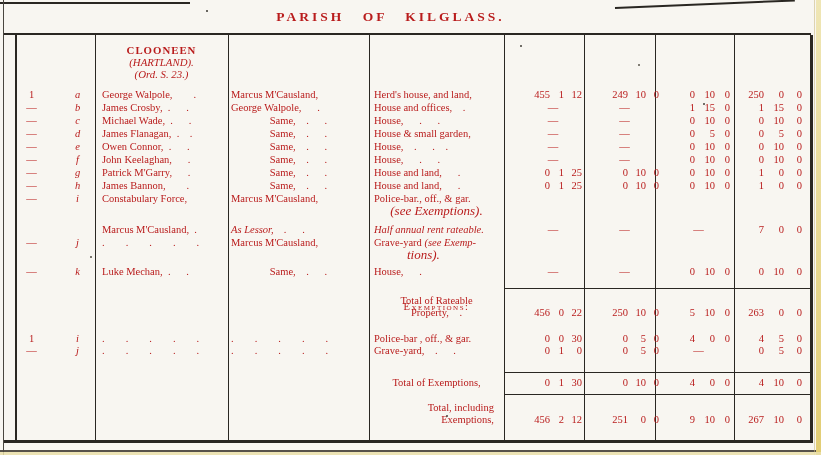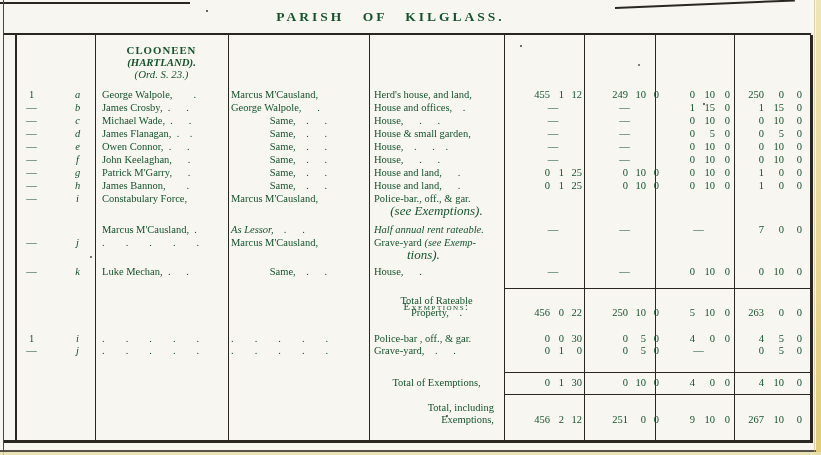--- a/index.html
+++ b/index.html
@@ -1,23 +1,23 @@
 <!DOCTYPE html>
 <html><head>
 <meta charset="utf-8">
 <style>
   html,body{margin:0;padding:0;background:#d8d4c9;}
   .page{position:relative;width:821px;height:455px;background:#f8f6f1;
-        font-family:"Liberation Serif","DejaVu Serif",serif;color:#14532d;overflow:hidden;}
+        font-family:"Liberation Serif","DejaVu Serif",serif;color:#b91c1c;overflow:hidden;}
   
   .title{position:absolute;top:9px;left:0;right:40px;text-align:center;font-weight:bold;
          font-size:13.5px;letter-spacing:3px;word-spacing:12px;white-space:pre;}
   .townland{position:absolute;left:95px;width:133px;text-align:center;font-size:10.8px;line-height:12px;white-space:pre;}
   .tl1{top:44px;font-weight:bold;letter-spacing:1px;}
-  .tl2{top:56px;font-weight:bold;font-style:italic;}
+  .tl2{top:56px;font-weight:normal;font-style:italic;}
   .tl3{top:68px;font-style:italic;}
   
   .trow{position:absolute;left:15px;width:795px;height:12px;display:flex;
         font-size:10.5px;line-height:12px;white-space:pre;}
   .cell{flex:none;box-sizing:border-box;overflow:visible;}
   .c-no{width:45px;text-align:center;padding-right:12px;}
   .c-letter{width:35px;text-align:center;font-style:italic;}
   .c-occ{width:133px;padding-left:7px;}
   .c-les{width:141px;padding-left:3px;}
   .c-desc{width:135px;padding-left:5px;}

